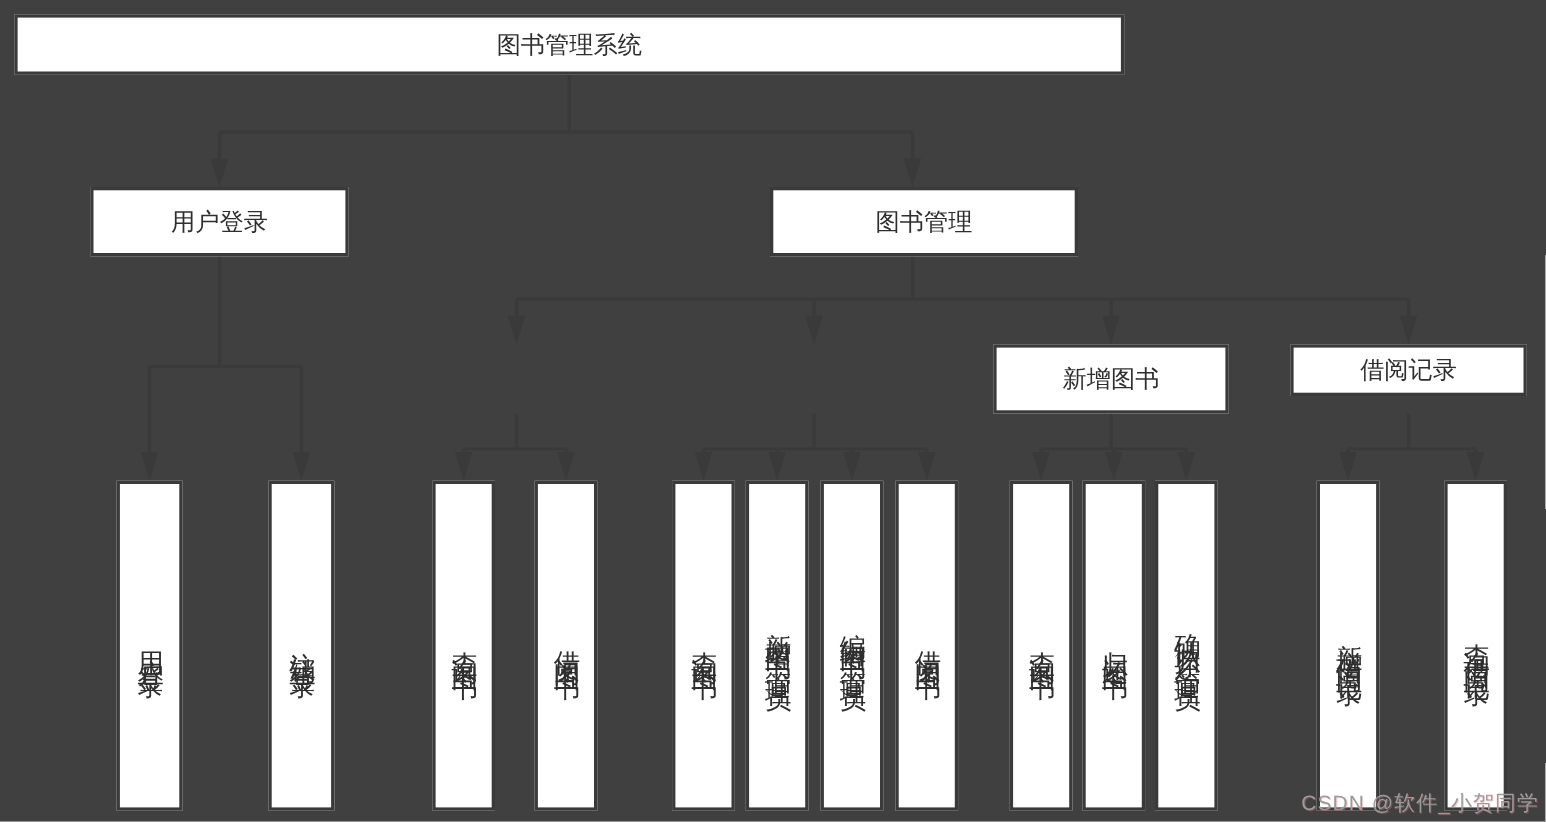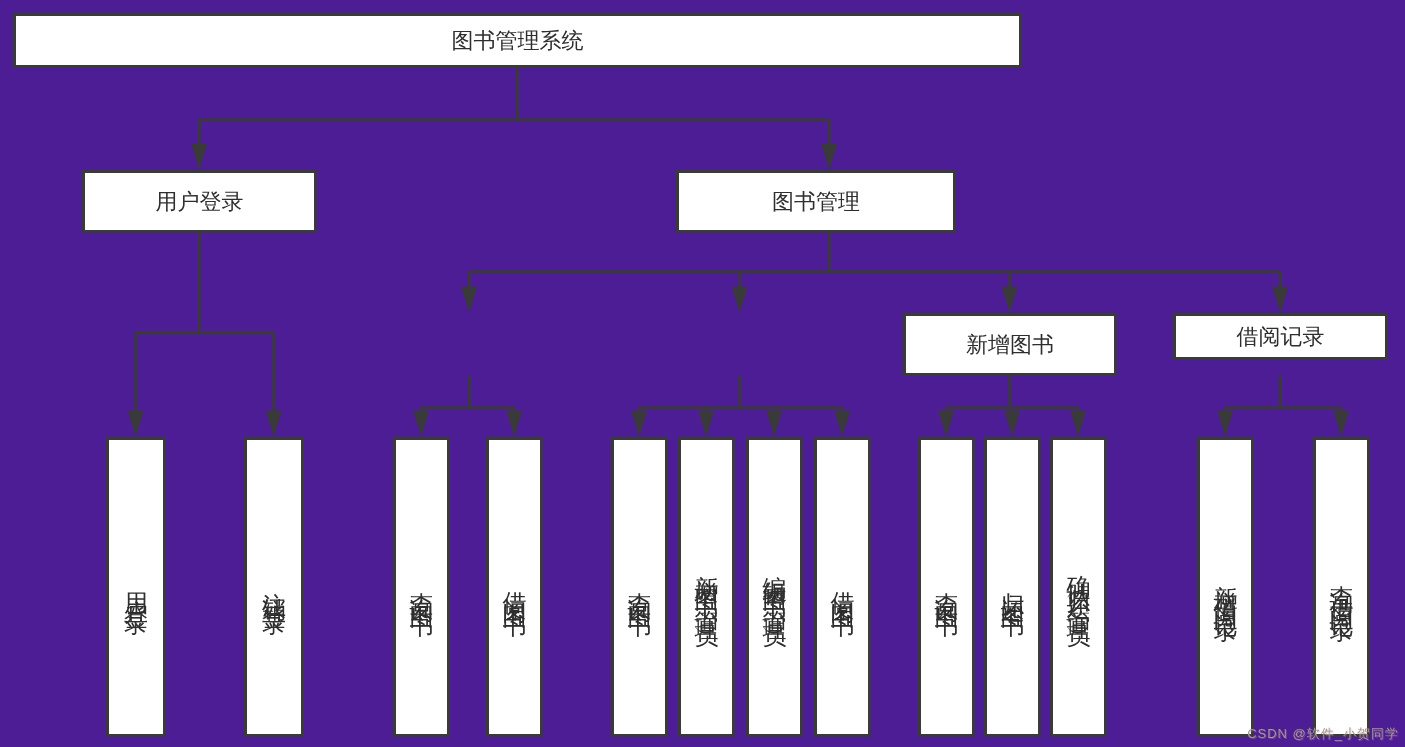--- a/index.html
+++ b/index.html
@@ -1,19 +1,19 @@
 <!DOCTYPE html>
 <html><head>
 <meta charset="utf-8">
 <style>
   html,body{margin:0;padding:0;background:#ffffff;}
   #canvas{
     position:relative;
     width:1405px;height:747px;
-    background:#4c1d95;
+    background:#404040;
     font-family:"Liberation Sans", sans-serif;
     overflow:hidden;
   }
   #wires{position:absolute;left:0;top:0;width:1405px;height:747px;}
   .node{
     position:absolute;
     box-sizing:border-box;
     border:3px solid #3a3a3a;
     background:#ffffff;
     display:flex;
@@ -28,21 +28,21 @@
     writing-mode:vertical-rl;
     font-size:24px;
     letter-spacing:7px;
     line-height:1;
     white-space:normal;
   }
   .watermark{
     position:absolute;
     right:6px;
     bottom:4px;
-    font-size:13px;
+    font-size:19px;
     color:#9b9b9b;
     letter-spacing:1px;
     text-shadow:1px 1px 0 rgba(226,120,120,0.35);
   }
 </style>
 </head>
 <body>
 
 <div id="canvas">
 
@@ -89,21 +89,21 @@
       <path d="M1070.5 411 L1086.5 411 L1078.5 437 Z"></path>
 
       <path d="M1217.5 411 L1233.5 411 L1225.5 437 Z"></path>
       <path d="M1333.5 411 L1349.5 411 L1341.5 437 Z"></path>
     </g>
   </svg>
 
   <div class="node" style="left:13px;top:13px;width:1009px;height:55px">图书管理系统</div>
 
   <div class="node" style="left:82px;top:170px;width:235px;height:63px">用户登录</div>
-  <div class="node" style="left:676px;top:170px;width:280px;height:63px">图书管理</div>
+  <div class="node" style="left:700px;top:170px;width:280px;height:63px">图书管理</div>
 
   <div class="node" style="left:903px;top:313px;width:214px;height:63px">新增图书</div>
   <div class="node" style="left:1173px;top:313px;width:215px;height:47px">借阅记录</div>
 
   <div class="node v" style="left:106px;top:437px;width:60px;height:300px">用户登录</div>
   <div class="node v" style="left:244px;top:437px;width:60px;height:300px">注销登录</div>
 
   <div class="node v" style="left:393px;top:437px;width:57px;height:300px">查询图书</div>
   <div class="node v" style="left:486px;top:437px;width:57px;height:300px">借阅图书</div>
 

